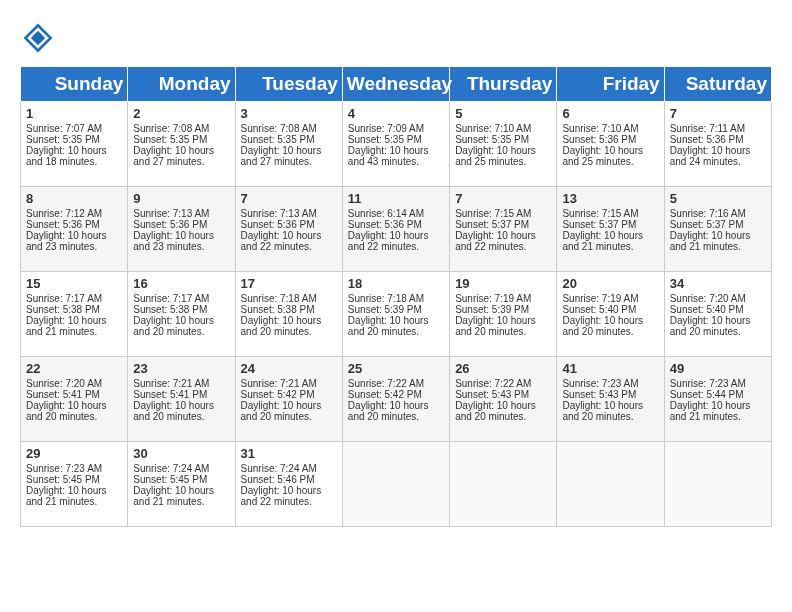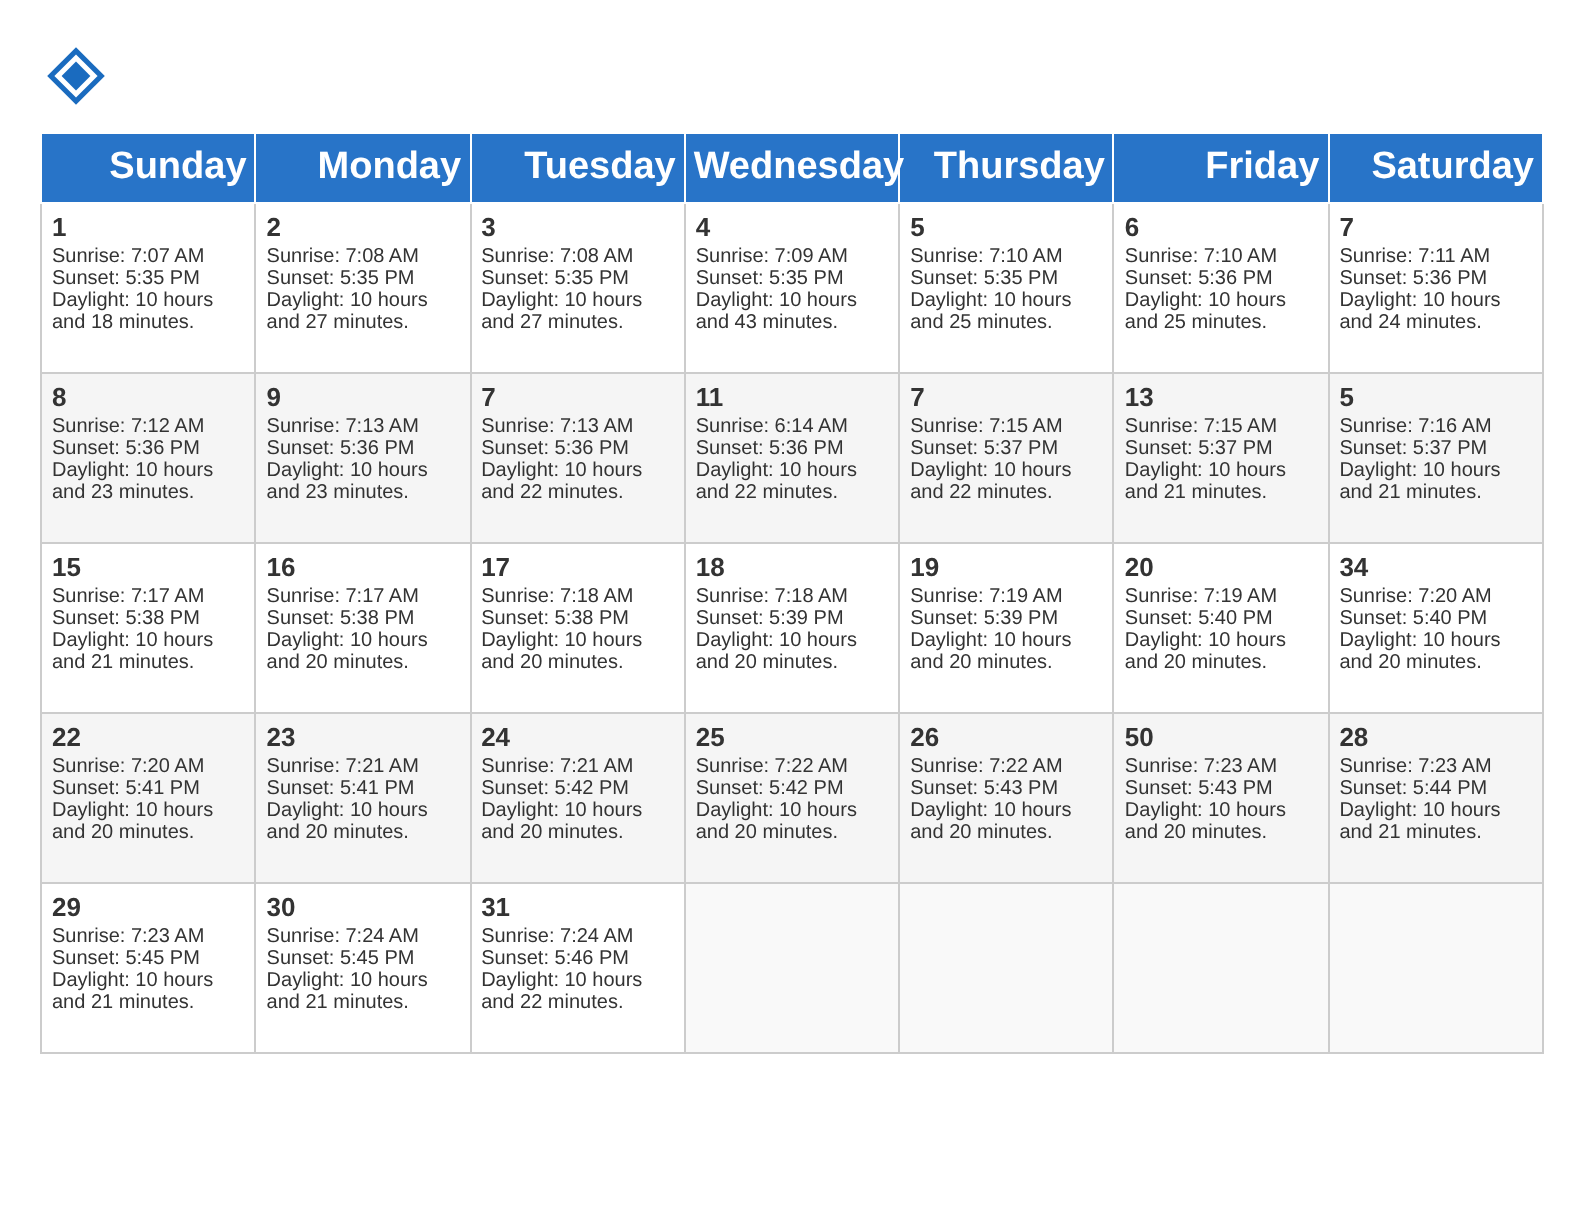--- a/index.html
+++ b/index.html
@@ -290,28 +290,28 @@
           <div>and 20 minutes.</div>
         </td>
         <td>
           <span class="day-num">26</span>
           <div>Sunrise: 7:22 AM</div>
           <div>Sunset: 5:43 PM</div>
           <div>Daylight: 10 hours</div>
           <div>and 20 minutes.</div>
         </td>
         <td>
-          <span class="day-num">50</span>
+          <span class="day-num">41</span>
           <div>Sunrise: 7:23 AM</div>
           <div>Sunset: 5:43 PM</div>
           <div>Daylight: 10 hours</div>
           <div>and 20 minutes.</div>
         </td>
         <td>
-          <span class="day-num">28</span>
+          <span class="day-num">49</span>
           <div>Sunrise: 7:23 AM</div>
           <div>Sunset: 5:44 PM</div>
           <div>Daylight: 10 hours</div>
           <div>and 21 minutes.</div>
         </td>
       </tr>
       <tr>
         <td>
           <span class="day-num">29</span>
           <div>Sunrise: 7:23 AM</div>

